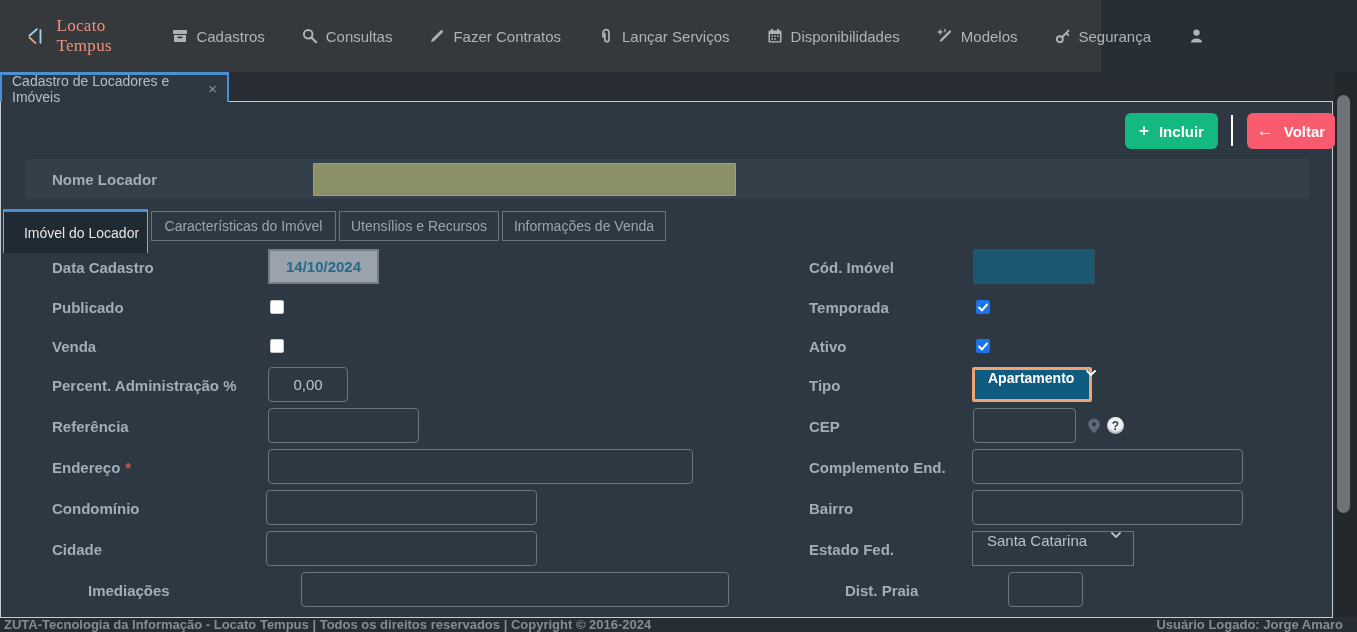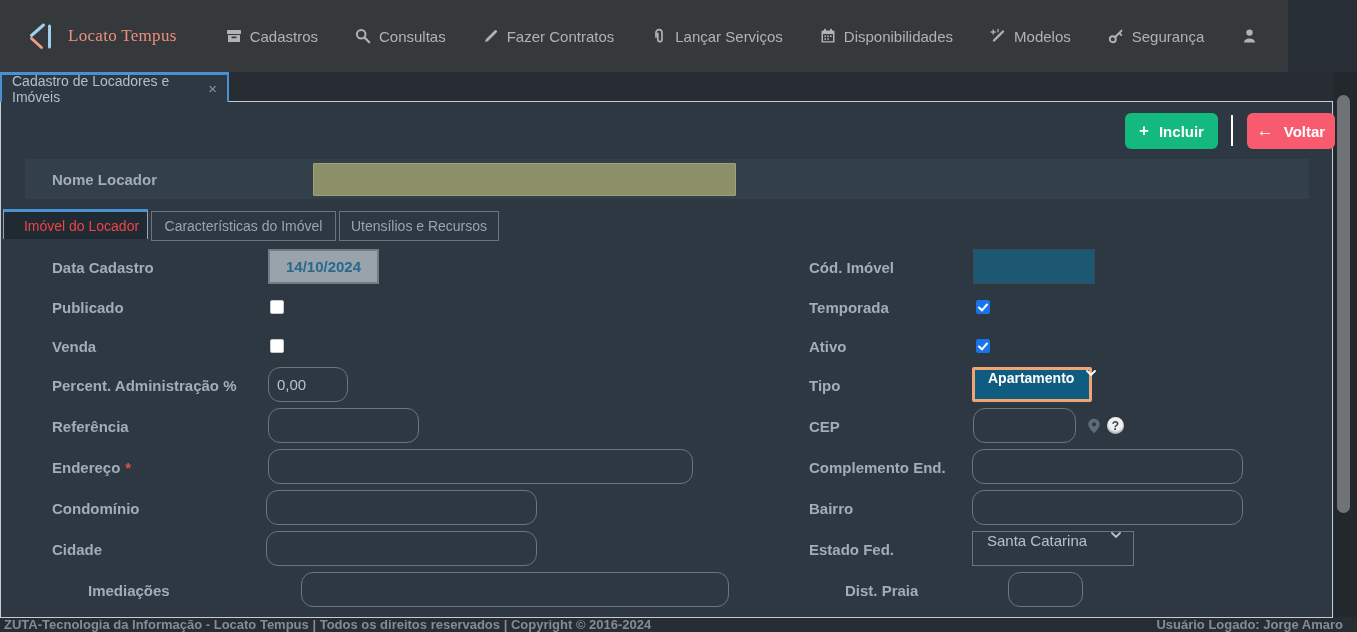--- a/index.html
+++ b/index.html
@@ -1,21 +1,21 @@
 <!DOCTYPE html>
 <html><head>
 <meta charset="utf-8">
 <style>
   * { box-sizing: border-box; margin: 0; padding: 0; }
   html,body { width:1357px; height:632px; overflow:hidden;
     font-family:"Liberation Sans","DejaVu Sans",sans-serif; background:#262d34; }
   .stage { position:relative; width:1357px; height:632px; background:#272e35; }
 
   
-  .navbar { position:absolute; top:0; left:0; width:1288px; height:72px;
+  .navbar { position:absolute; top:0; left:0; width:1101px; height:72px;
     background:#35393c; display:flex; align-items:center; }
   .brand { display:flex; align-items:center; gap:12px; margin-left:26px; }
   .brand-text { font-family:"Liberation Serif","DejaVu Serif",serif;
     color:#ee8f7e; font-size:17px; letter-spacing:.3px; }
   .menu { display:flex; align-items:center; gap:37px; margin-left:49px; }
   .menu-item { display:flex; align-items:center; gap:8px; color:#b0b3b5;
     font-size:15px; cursor:pointer; white-space:nowrap; }
   .menu-item svg { flex:0 0 auto; }
 
   
@@ -47,33 +47,33 @@
   .nome-input { position:absolute; left:288px; top:4px; width:423px; height:33px;
     background:#8b9069; border:1px solid #9fa379; border-radius:1px;
     color:#2e3842; font-size:15px; padding:0 8px; outline:none;
     font-family:"Liberation Sans","DejaVu Sans",sans-serif; }
 
   
   .subtabs { position:absolute; top:107px; left:0; width:100%; height:33px; }
   .subtab { position:absolute; display:flex; align-items:center; justify-content:center;
     font-size:14px; cursor:pointer; }
   .subtab.inactive { top:2px; height:30px; border:1px solid #6a747e; color:#9aa4ae; background:transparent; }
-  .subtab.active { top:0; height:30px; background:#202a33; color:#ef4444;
+  .subtab.active { top:0; height:44px; background:#202a33; color:#e5e5e5;
     border-left:1px solid #9aa3ac; border-right:1px solid #9aa3ac; border-top:3px solid #4a90d2;padding-left:12px; }
 
   
   .lab { color:#a3adb7; font-size:15px; font-weight:bold; white-space:nowrap; }
   .req { color:#e05252; margin-left:5px; }
   .row { position:absolute; left:0; width:1332px; height:35px; }
   .row .lab { position:absolute; top:50%; transform:translateY(-50%); }
   .lab-l { left:51px; } .lab-r { left:808px; }
 
   .tin { position:absolute; top:0; height:35px; background:transparent;
-    border:1px solid #6b7580; border-radius:12px; color:#b9c3cd; font-size:15px;
-    padding:0 8px; outline:none; font-family:"Liberation Sans","DejaVu Sans",sans-serif; }
+    border:1px solid #6b7580; border-radius:4px; color:#b9c3cd; font-size:15px;
+    padding:0 8px; outline:none; font-family:"Liberation Sans","DejaVu Sans",sans-serif;text-align:center; }
 
   .date-field { position:absolute; top:0; left:267px; width:111px; height:35px;
     background:#9aa2ab; border:2px solid #737d86; color:#266a8c; font-size:15px;
     font-weight:bold; text-align:center; outline:none;
     font-family:"Liberation Sans","DejaVu Sans",sans-serif; }
 
   .cod-box { position:absolute; top:0; left:972px; width:122px; height:35px;
     background:#1c5872; border:1px solid #3c4956; }
 
   .cb { position:absolute; width:14px; height:14px; border-radius:2px;
@@ -215,20 +215,23 @@
 
     <div class="subtabs">
       <div class="subtab active" style="left:2px; width:145px;">
         <span>Imóvel do Locador</span>
       </div>
       <div class="subtab inactive" style="left:150px; width:185px;">
         <span>Características do Imóvel</span>
       </div>
       <div class="subtab inactive" style="left:338px; width:160px;">
         <span>Utensílios e Recursos</span>
+      </div>
+      <div class="subtab inactive" style="left:501px; width:164px;">
+        <span>Informações de Venda</span>
       </div>
     </div>
 
     <div class="row" style="top:147px;">
       <span class="lab lab-l">Data Cadastro</span>
       <input class="date-field" type="text" value="14/10/2024" style="">
       <span class="lab lab-r">Cód. Imóvel</span>
       <div class="cod-box"></div>
     </div>
 

